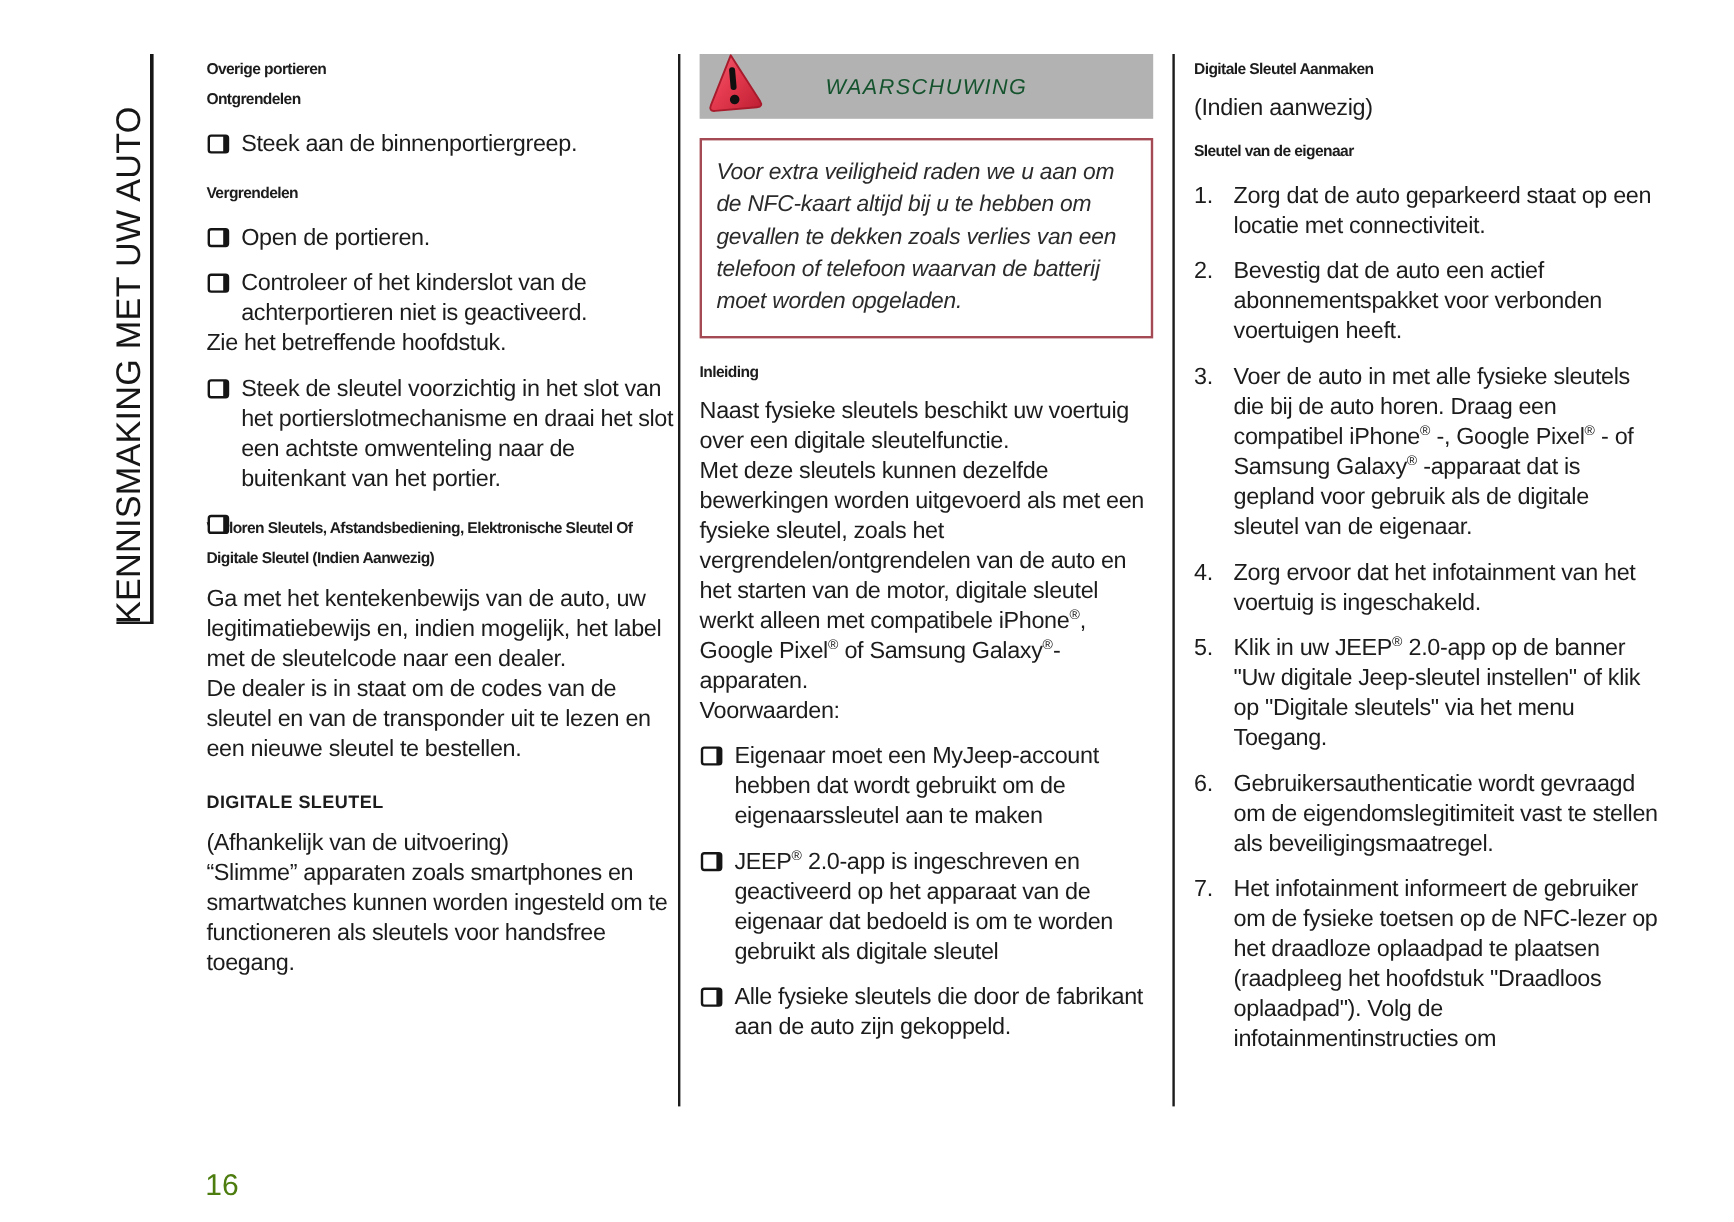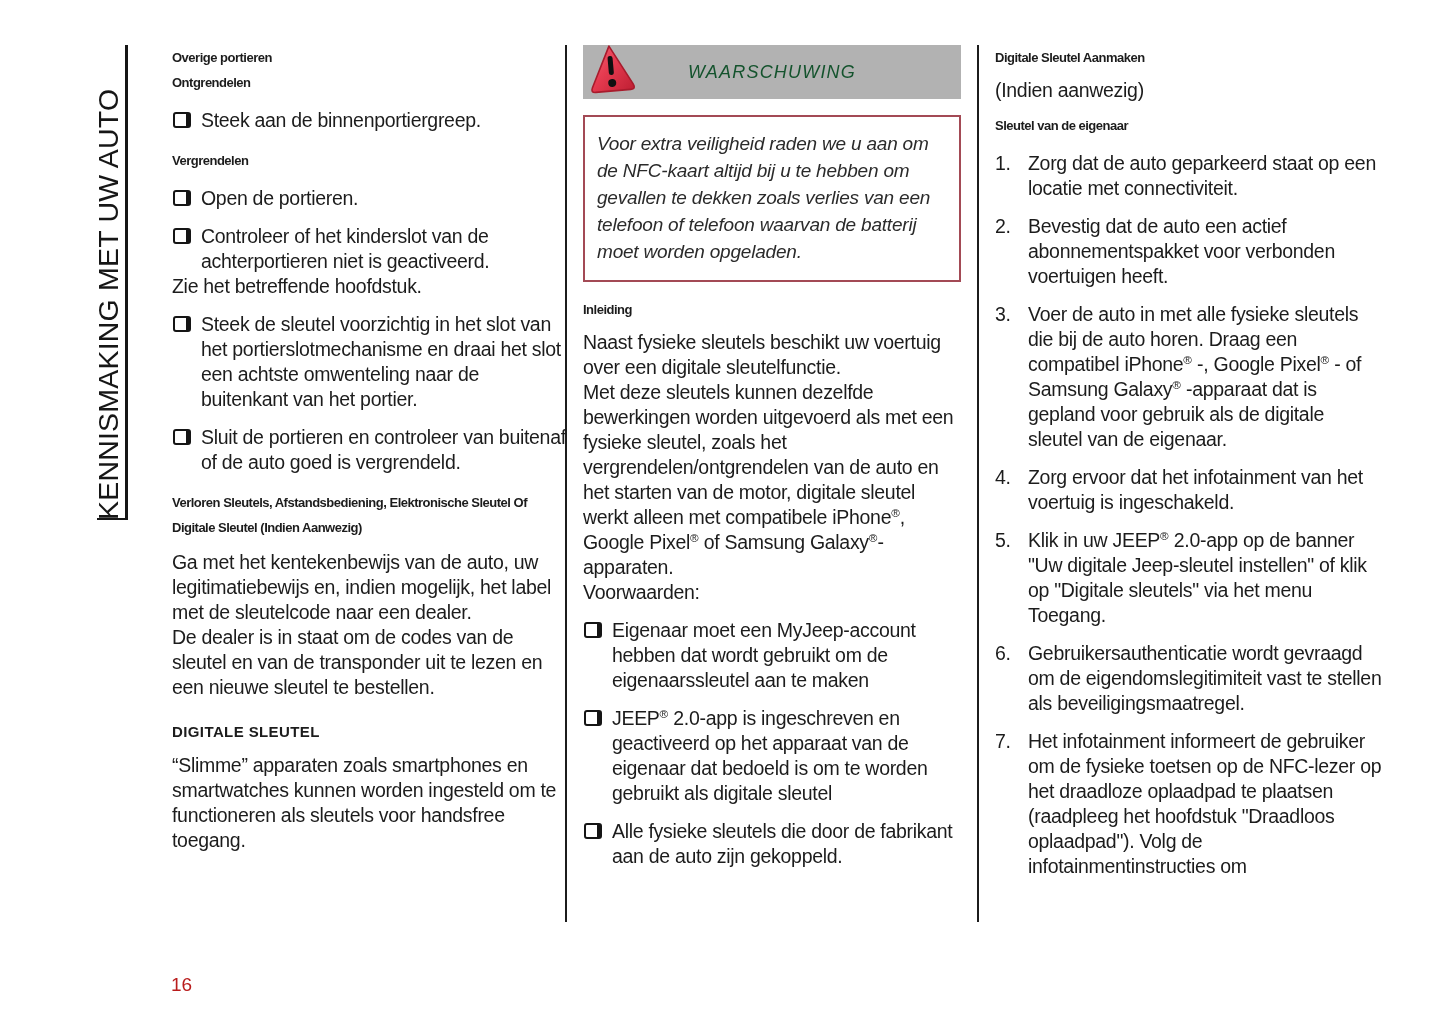--- a/index.html
+++ b/index.html
@@ -52,21 +52,21 @@
   .warn-bar .title{
     font-style:italic;font-size:18px;color:#14532d;letter-spacing:1.2px;
     font-weight:500;
   }
   .tri-wrap{position:absolute;left:3px;top:-3px;width:50px;height:56px;}
   .warn-note{
     border:2px solid #a34a55;padding:13px 12px 15px 12px;margin:16px 0 15px 0;
     font-style:italic;font-size:19px;line-height:27px;color:#2b2b2b;letter-spacing:-0.2px;
   }
   
-  .pagenum{position:absolute;left:171px;top:974px;font-size:19px;letter-spacing:0;color:#b91c1c;}
+  .pagenum{position:absolute;left:171px;top:974px;font-size:25px;letter-spacing:0;color:#4d7c0f;}
 </style>
 </head>
 <body>
 
 <div class="chapter">KENNISMAKING MET UW AUTO</div>
 <div class="chapter-rule"></div>
 <div class="chapter-tick"></div>
 
 <div class="vdiv" id="vdiv1"></div>
 <div class="vdiv" id="vdiv2"></div>
@@ -92,29 +92,29 @@
   </div>
 
   <div class="p p-gap">Zie het betreffende hoofdstuk.</div>
 
   <div class="cb-item">
     <span class="cb"></span>
     <span>Steek de sleutel voorzichtig in het slot van het portierslotmechanisme en draai het slot een achtste omwenteling naar de buitenkant van het portier.</span>
   </div>
   <div class="cb-item">
     <span class="cb"></span>
-    <span>Sluit de portieren en controleer van buitenaf of de auto goed is vergrendeld.</span>
   </div>
 
   <div class="h h-gap">Verloren Sleutels, Afstandsbediening, Elektronische Sleutel Of Digitale Sleutel (Indien Aanwezig)</div>
 
   <div class="p">Ga met het kentekenbewijs van de auto, uw legitimatiebewijs en, indien mogelijk, het label met de sleutelcode naar een dealer.</div>
   <div class="p">De dealer is in staat om de codes van de sleutel en van de transponder uit te lezen en een nieuwe sleutel te bestellen.</div>
 
   <div class="big-h">DIGITALE SLEUTEL</div>
+  <div class="p">(Afhankelijk van de uitvoering)</div>
   <div class="p">“Slimme” apparaten zoals smartphones en smartwatches kunnen worden ingesteld om te functioneren als sleutels voor handsfree toegang.</div>
 </div>
 
 <div class="col" id="col2">
   <div class="warn-bar">
     <span class="tri-wrap">
       <svg width="50" height="56" viewBox="0 0 50 56">
         <defs>
           <linearGradient id="tg" x1="0" y1="0" x2="1" y2="1">
             <stop offset="0" stop-color="#f4697a"></stop>

